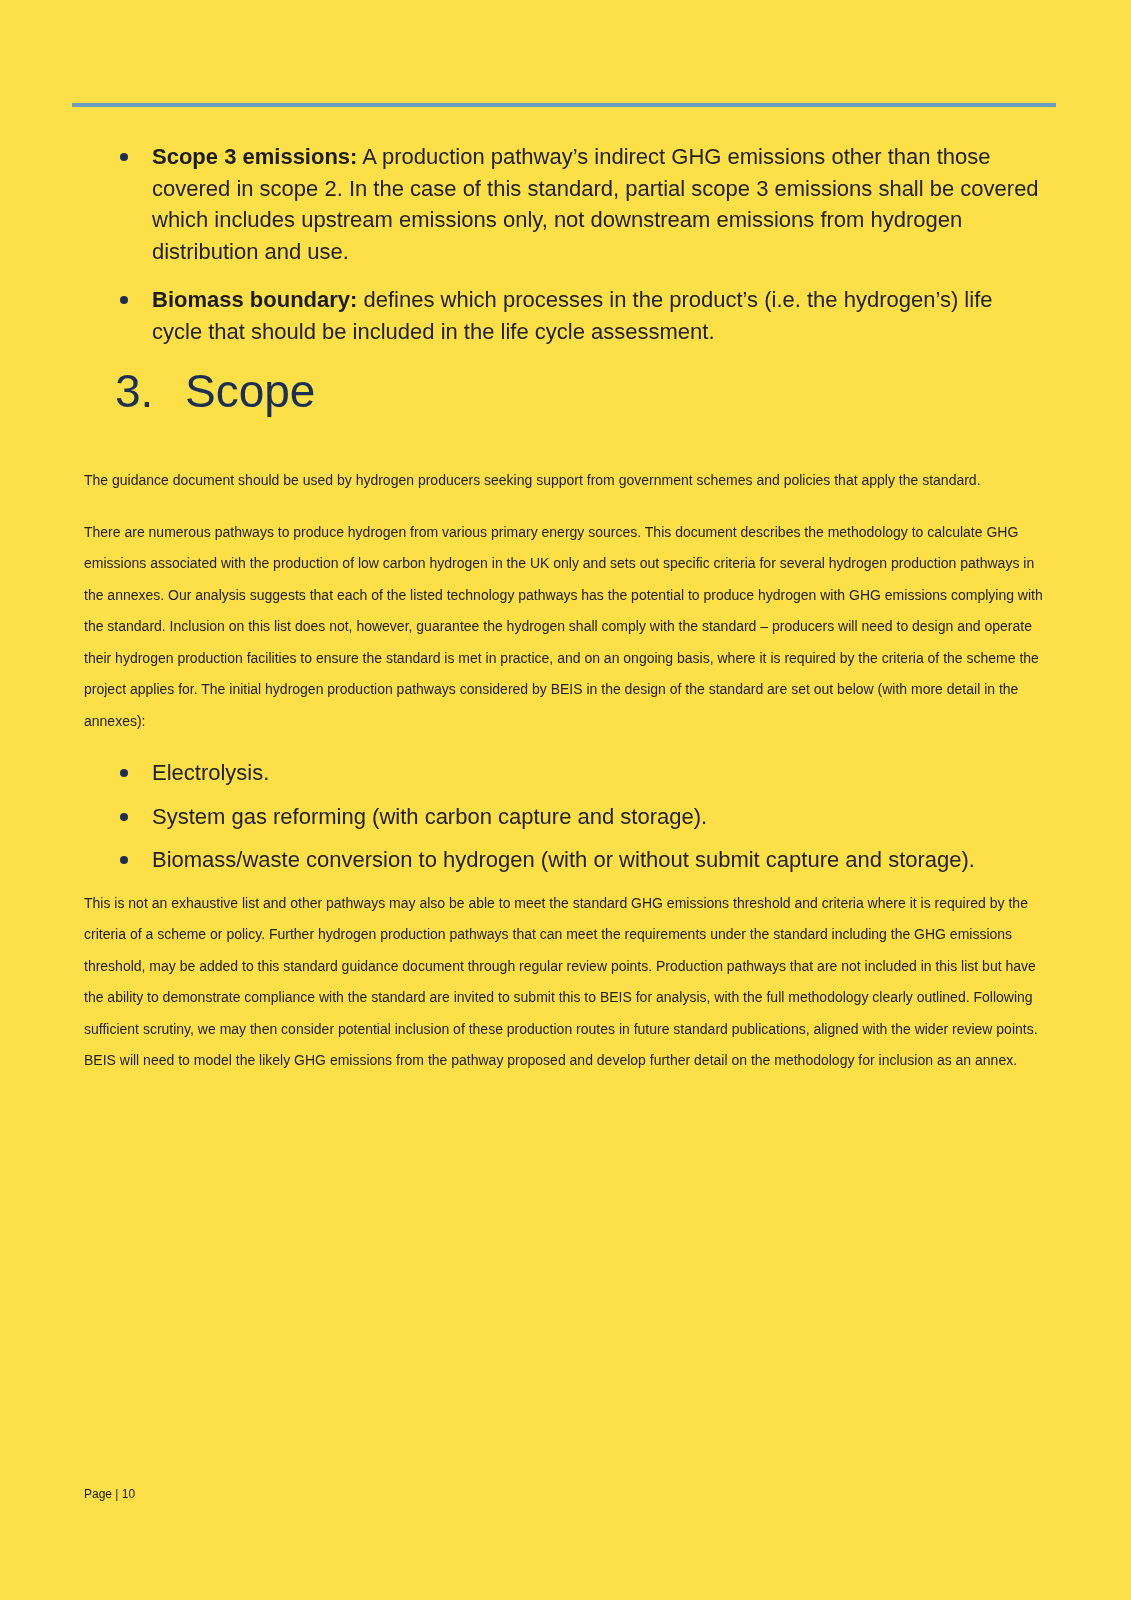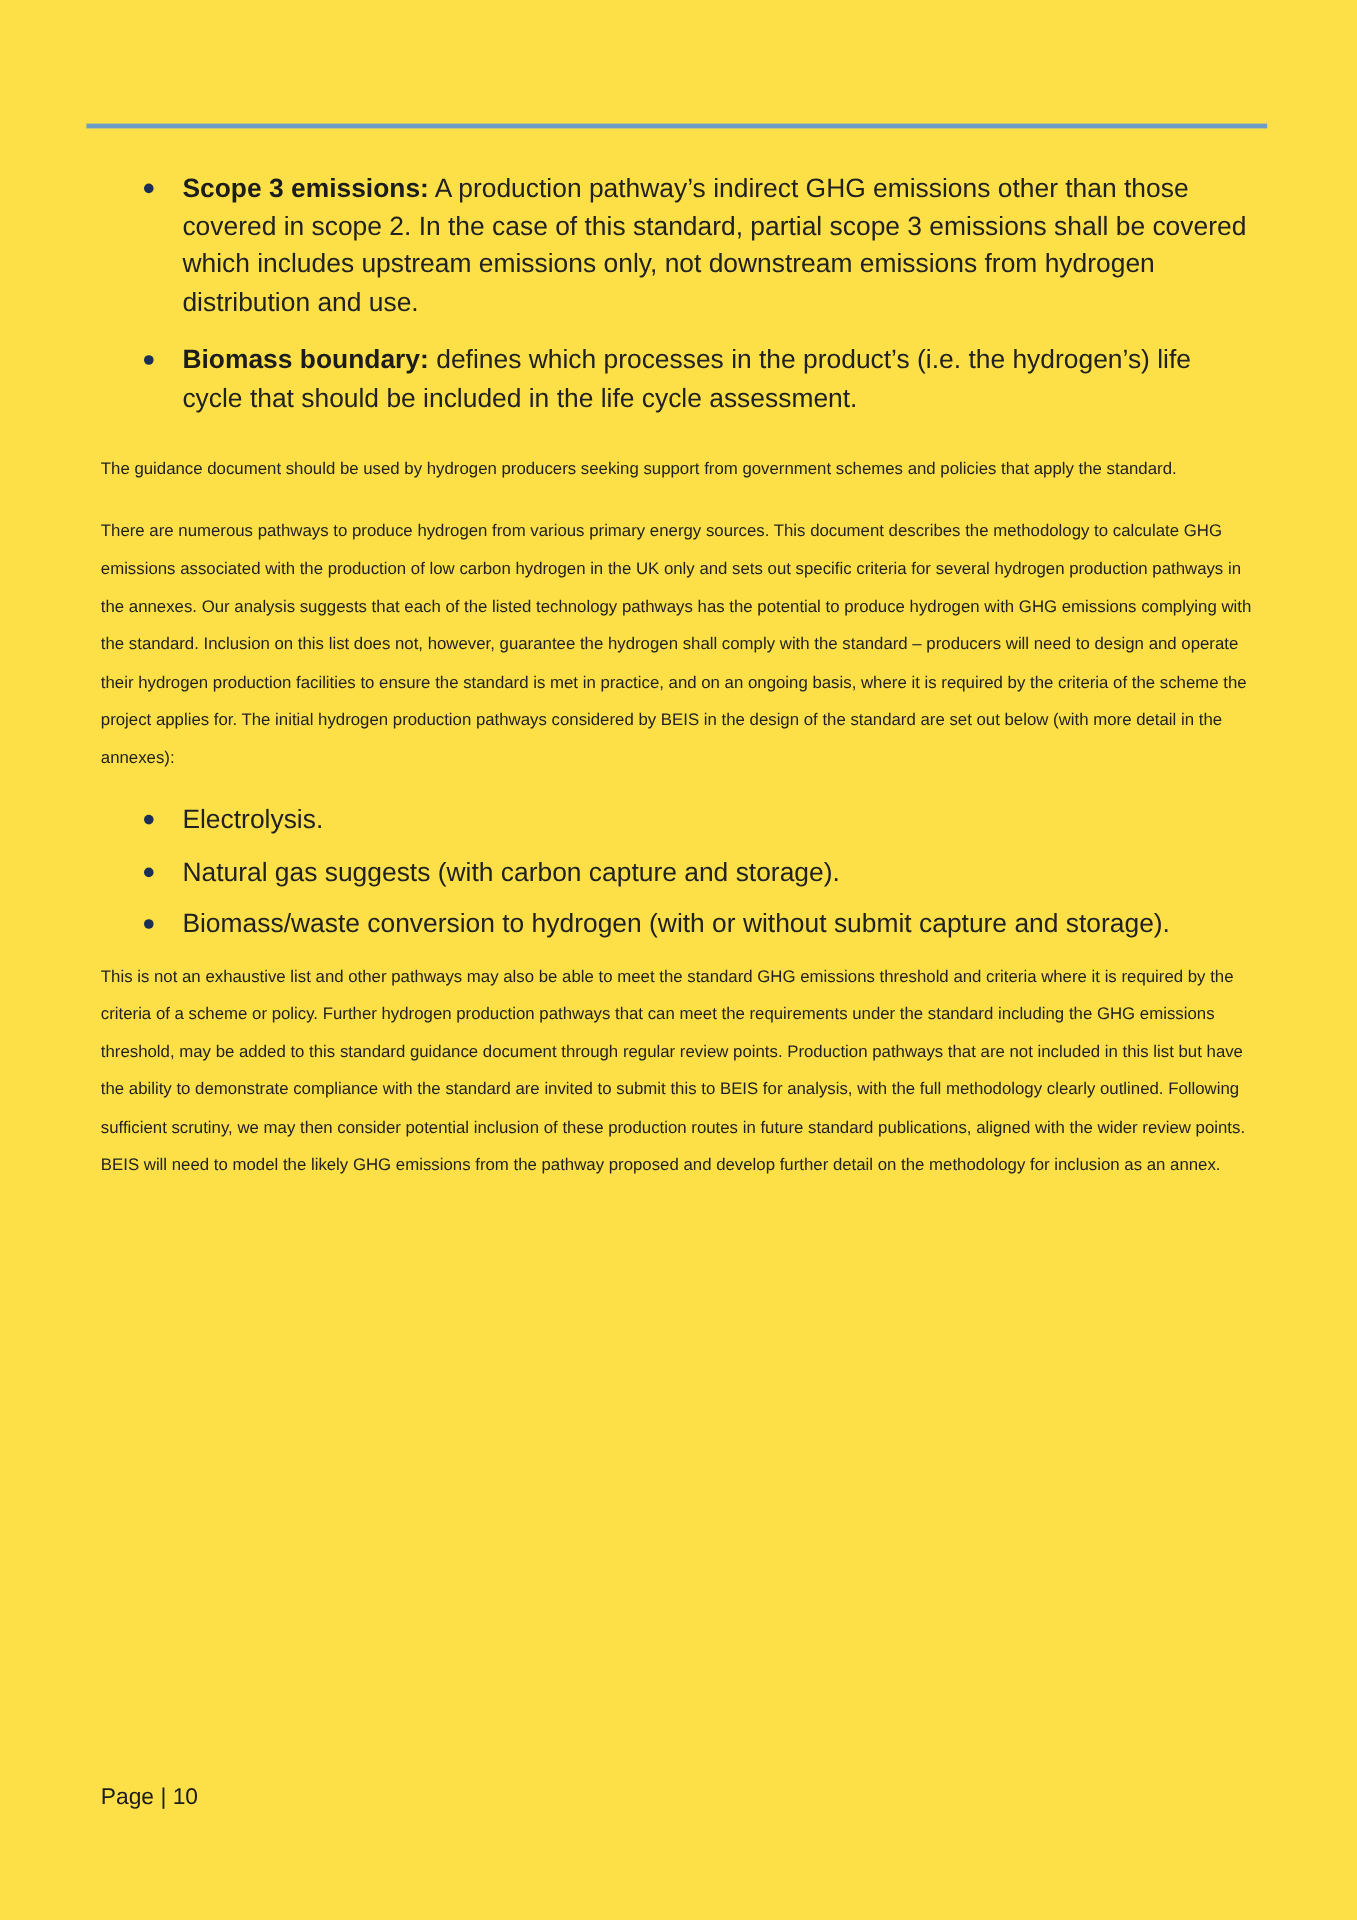--- a/index.html
+++ b/index.html
@@ -73,21 +73,21 @@
   .pathway-list {
     margin: 20px 0 6px 0;
   }
   .pathway-list .bullet-item {
     margin-bottom: 12px;
   }
   .footer {
     position: absolute;
     left: 84px;
     top: 1487px;
-    font-size: 19px;
+    font-size: 12px;
     color: #1c1c1c;
   }
 </style>
 </head>
 <body>
 
 <div class="page">
   <div class="content">
 
     <div class="header-rule"></div>
@@ -98,33 +98,36 @@
         <span class="def-term">Scope 3 emissions:</span>
         <span class="def-rest">A production pathway’s indirect GHG emissions other than those covered in scope 2. In the case of this standard, partial scope 3 emissions shall be covered which includes upstream emissions only, not downstream emissions from hydrogen distribution and use.</span>
       </li>
       <li class="bullet-item">
         <span class="bullet-dot"></span>
         <span class="def-term">Biomass boundary:</span>
         <span class="def-rest">defines which processes in the product’s (i.e. the hydrogen’s) life cycle that should be included in the life cycle assessment.</span>
       </li>
     </ul>
 
+    <h1 class="section-heading">
+      <span class="section-number">3.</span><span class="section-title">Scope</span>
+    </h1>
 
     <p class="body-para para-spaced-top">The guidance document should be used by hydrogen producers seeking support from government schemes and policies that apply the standard.</p>
 
     <p class="body-para">There are numerous pathways to produce hydrogen from various primary energy sources. This document describes the methodology to calculate GHG emissions associated with the production of low carbon hydrogen in the UK only and sets out specific criteria for several hydrogen production pathways in the annexes. Our analysis suggests that each of the listed technology pathways has the potential to produce hydrogen with GHG emissions complying with the standard. Inclusion on this list does not, however, guarantee the hydrogen shall comply with the standard – producers will need to design and operate their hydrogen production facilities to ensure the standard is met in practice, and on an ongoing basis, where it is required by the criteria of the scheme the project applies for. The initial hydrogen production pathways considered by BEIS in the design of the standard are set out below (with more detail in the annexes):</p>
 
     <ul class="bullet-list pathway-list">
       <li class="bullet-item">
         <span class="bullet-dot"></span>
         <span>Electrolysis.</span>
       </li>
       <li class="bullet-item">
         <span class="bullet-dot"></span>
-        <span>Natural gas suggests (with carbon capture and storage).</span>
+        <span>System gas reforming (with carbon capture and storage).</span>
       </li>
       <li class="bullet-item">
         <span class="bullet-dot"></span>
         <span>Biomass/waste conversion to hydrogen (with or without submit capture and storage).</span>
       </li>
     </ul>
 
     <p class="body-para">This is not an exhaustive list and other pathways may also be able to meet the standard GHG emissions threshold and criteria where it is required by the criteria of a scheme or policy. Further hydrogen production pathways that can meet the requirements under the standard including the GHG emissions threshold, may be added to this standard guidance document through regular review points. Production pathways that are not included in this list but have the ability to demonstrate compliance with the standard are invited to submit this to BEIS for analysis, with the full methodology clearly outlined. Following sufficient scrutiny, we may then consider potential inclusion of these production routes in future standard publications, aligned with the wider review points. BEIS will need to model the likely GHG emissions from the pathway proposed and develop further detail on the methodology for inclusion as an annex.</p>
 
 

